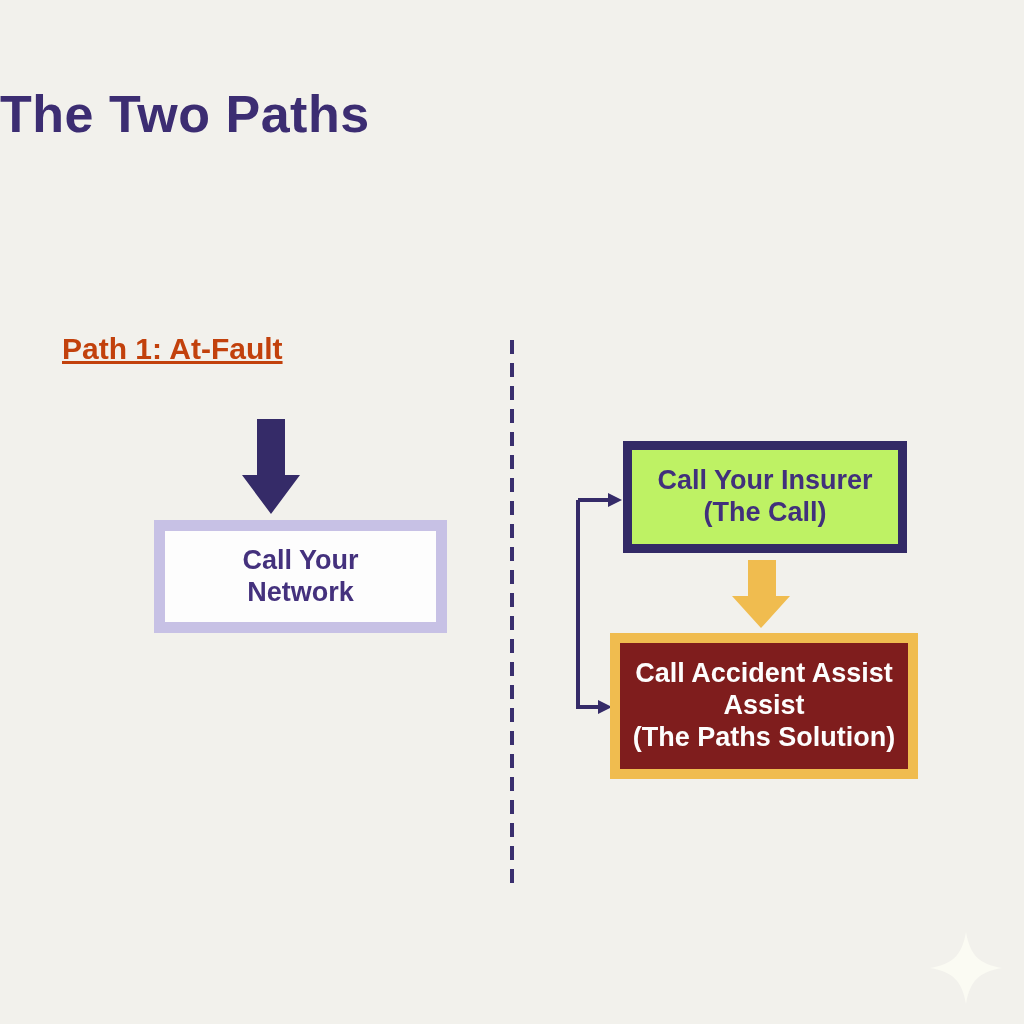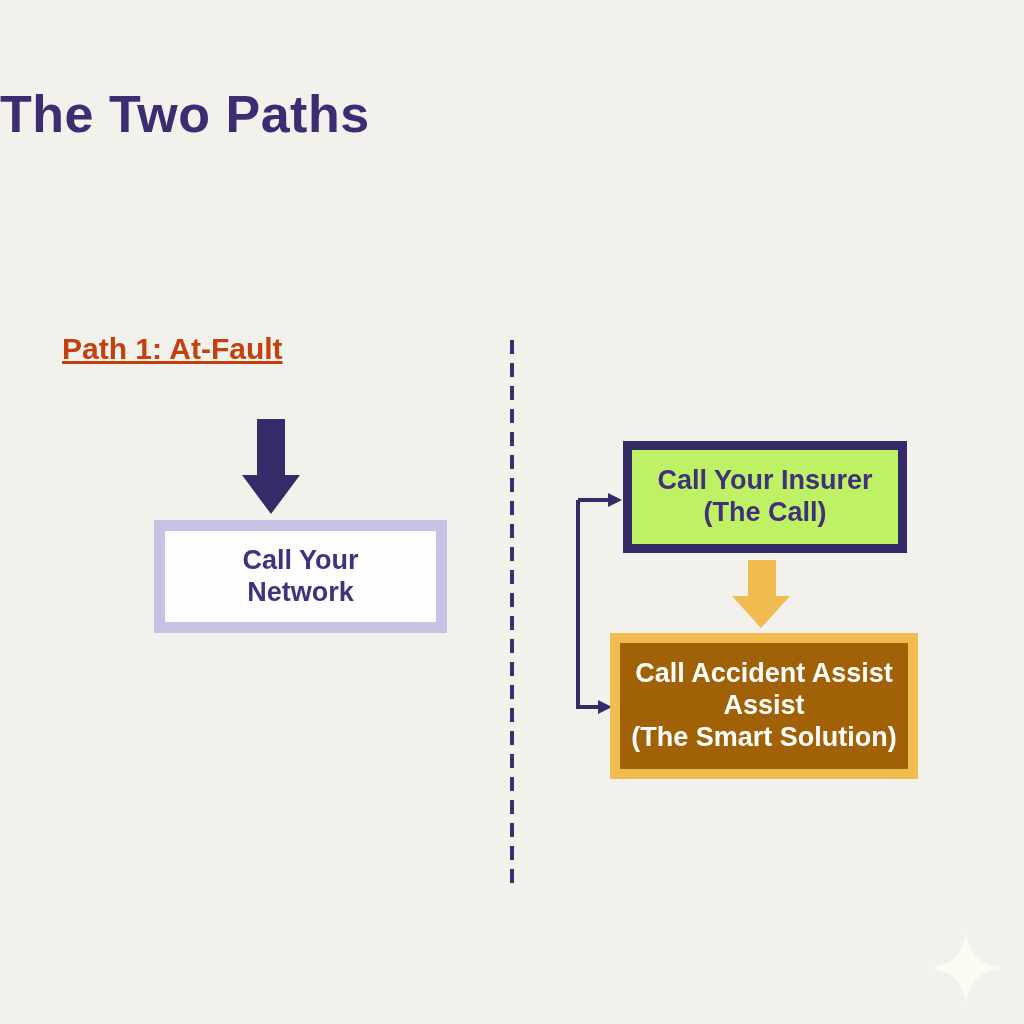--- a/index.html
+++ b/index.html
@@ -83,21 +83,21 @@
     width: 284px; height: 112px;
     border: 9px solid #332a66;
     background: #bef264;
     color: #41307c;
     font-size: 27px;
   }
   .box-smart {
     left: 610px; top: 633px;
     width: 308px; height: 146px;
     border: 10px solid #f0bc4f;
-    background: #a16207;
+    background: #7f1d1d;
     color: #fdfdfd;
     font-size: 27px;
   }
 </style>
 </head>
 <body>
 
 <div class="stage">
 
   <h1 class="title">The Two Paths</h1>
@@ -131,21 +131,21 @@
   </div>
 
   <svg class="arrow-svg arrow-gold" width="58" height="68" viewBox="0 0 58 68">
     <path d="M16 0 H44 V36 H58 L29 68 L0 36 H16 Z" fill="#f0bc4f"></path>
   </svg>
 
   <div class="node-box box-smart">
     <div>
       <span>Call Accident Assist</span><br>
       <span>Assist</span><br>
-      <span>(The Smart Solution)</span>
+      <span>(The Paths Solution)</span>
     </div>
   </div>
 
   <svg class="arrow-svg sparkle" width="76" height="76" viewBox="0 0 76 76">
     <path d="M38 2 C42 25 51 34 74 38 C51 42 42 51 38 74 C34 51 25 42 2 38 C25 34 34 25 38 2 Z" fill="#fbfbf3"></path>
   </svg>
 
 </div>
 
 </body></html>

